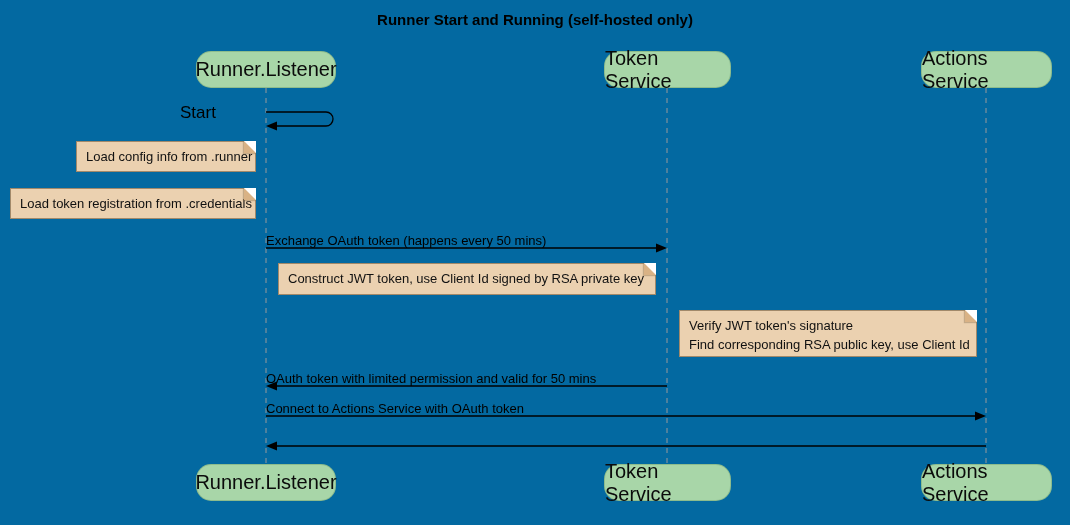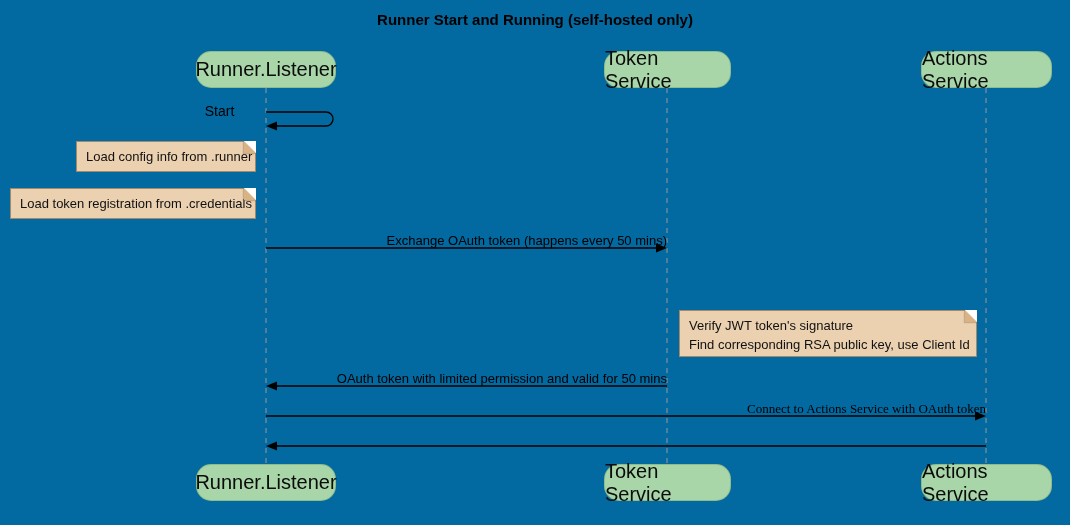--- a/index.html
+++ b/index.html
@@ -23,27 +23,27 @@
     background:var(--pfill,#A8D6A8);
     border:1px solid rgba(60,110,60,0.25);
     border-radius:15px;
     display:flex;align-items:center;justify-content:center;
     font-size:20px;color:#0b0b0b;
     height:37px;
   }
   .msg-label{
     position:absolute;
     font-size:13px;color:#000;
-    text-align:right;
+    text-align:left;
     white-space:nowrap;
   }
   .self-label{
     position:absolute;
-    font-size:14px;color:#000;
-    text-align:center;
+    font-size:17px;color:#000;
+    text-align:left;
     white-space:nowrap;
   }
   .note{
     position:absolute;
     box-sizing:border-box;
     background:var(--nfill,#EBD1B0);
     border:1px solid var(--nborder,#A1896A);
     font-size:13px;color:#111;
     padding:5px 9px 4px 9px;
     line-height:19px;
@@ -92,22 +92,23 @@
   <div class="participant" style="left:604px;top:51px;width:127px;">Token Service</div>
   <div class="participant" style="left:921px;top:51px;width:131px;">Actions Service</div>
 
   <div class="participant" style="left:196px;top:464px;width:140px;">Runner.Listener</div>
   <div class="participant" style="left:604px;top:464px;width:127px;">Token Service</div>
   <div class="participant" style="left:921px;top:464px;width:131px;">Actions Service</div>
 
   <div class="self-label" style="left:180px;top:103px;width:79px;">Start</div>
   <div class="msg-label" style="left:266px;top:233px;width:401px;">Exchange OAuth token (happens every 50 mins)</div>
   <div class="msg-label" style="left:266px;top:371px;width:401px;">OAuth token with limited permission and valid for 50 mins</div>
-  <div class="msg-label" style="left:266px;top:401px;width:720px;font-family:Liberation Serif, serif;">Connect to Actions Service with OAuth token</div>
+  <div class="msg-label" style="left:266px;top:401px;width:720px;">Connect to Actions Service with OAuth token</div>
 
   <div class="note" style="left:76px;top:141px;width:180px;height:31px;">Load config info from .runner</div>
   <div class="note" style="left:10px;top:188px;width:246px;height:31px;text-align:right;">Load token registration from .credentials</div>
+  <div class="note" style="left:278px;top:263px;width:378px;height:32px;">Construct JWT token, use Client Id signed by RSA private key</div>
   <div class="note" style="left:679px;top:310px;width:298px;height:47px;">
     <span class="line">Verify JWT token's signature</span>
     <span class="line">Find corresponding RSA public key, use Client Id</span>
   </div>
 
 </div>
 
 </body></html>

